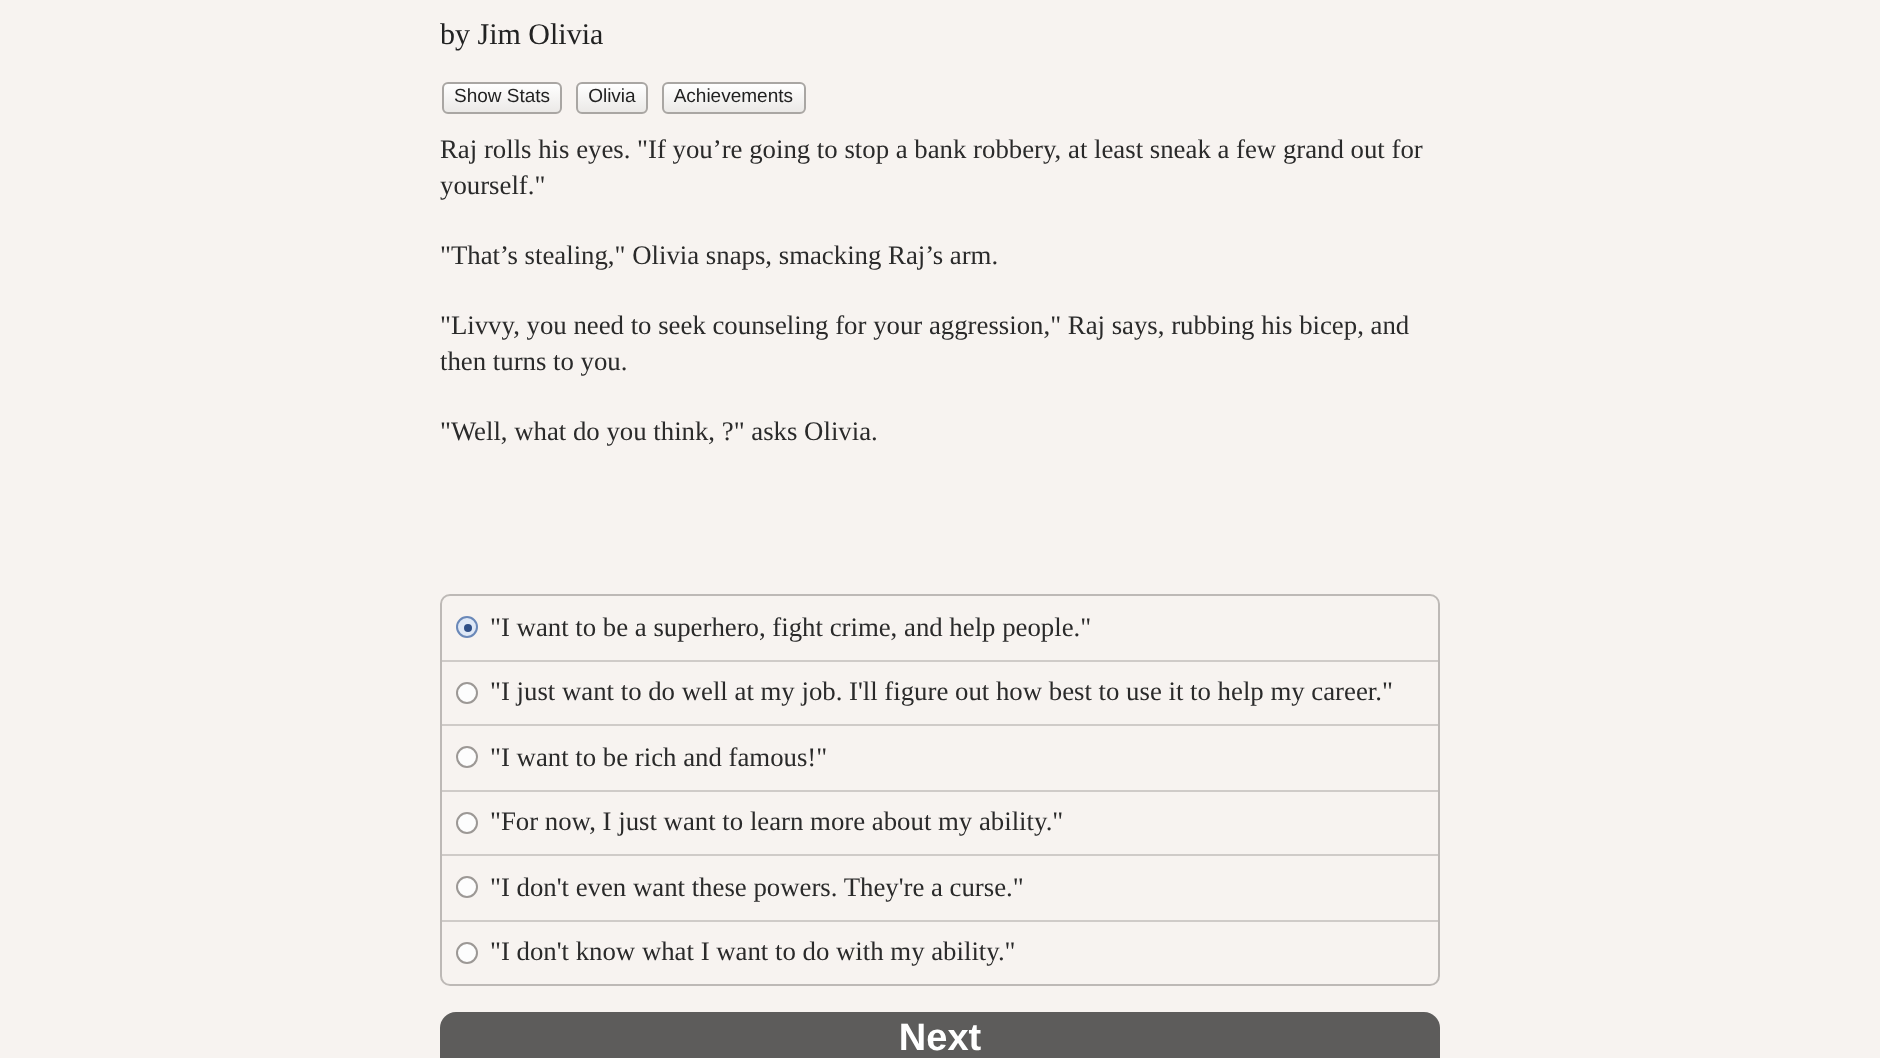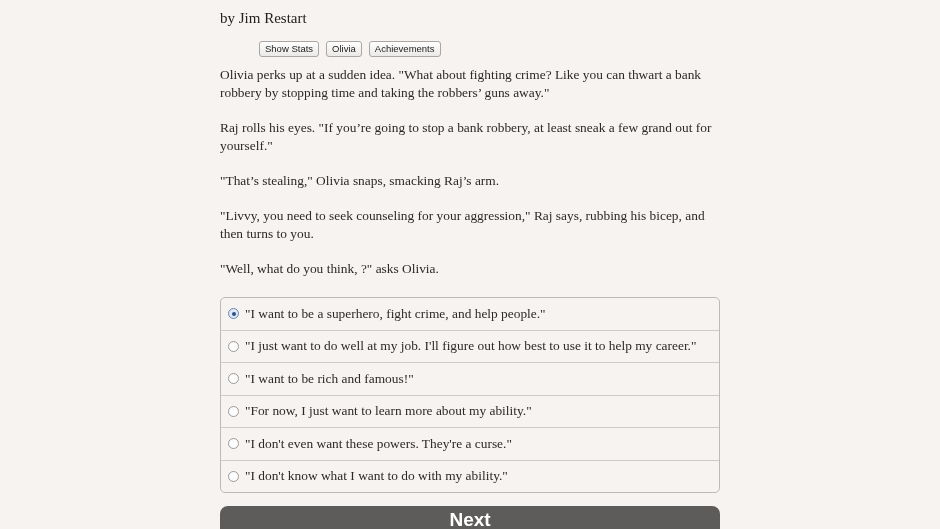--- a/index.html
+++ b/index.html
@@ -27,21 +27,20 @@
       left: 0;
       font-size: 15px;
       color: #222;
     }
     .top-buttons {
       position: absolute;
       top: 41px;
       left: 1px;
       display: flex;
       gap: 7px;
-      margin-left: 38px;
     }
     .top-btn {
       font-family: "Liberation Sans", "DejaVu Sans", sans-serif;
       font-size: 9.5px;
       color: #222;
       background: linear-gradient(#ffffff, #ebe9e7);
       border: 1px solid #a9a6a3;
       border-radius: 3px;
       padding: 1px 5px;
       height: 12px;
@@ -118,30 +117,29 @@
       font-size: 19px;
       text-align: center;
       line-height: 28px;
       cursor: pointer;
     }
   </style>
 </head>
 <body>
 
 <div class="container">
-  <div class="byline">by Jim Restart</div>
+  <div class="byline">by Jim Olivia</div>
 
   <div class="top-buttons">
     <div class="top-btn">Show Stats</div>
     <div class="top-btn">Olivia</div>
     <div class="top-btn">Achievements</div>
   </div>
 
   <div class="story">
-    <p>Olivia perks up at a sudden idea. "What about fighting crime? Like you can thwart a bank robbery by stopping time and taking the robbers’ guns away."</p>
     <p>Raj rolls his eyes. "If you’re going to stop a bank robbery, at least sneak a few grand out for yourself."</p>
     <p>"That’s stealing," Olivia snaps, smacking Raj’s arm.</p>
     <p>"Livvy, you need to seek counseling for your aggression," Raj says, rubbing his bicep, and then turns to you.</p>
     <p>"Well, what do you think, ?" asks Olivia.</p>
   </div>
 
   <div class="choices">
     <div class="choice">
       <span class="radio checked"></span>
       <span>"I want to be a superhero, fight crime, and help people."</span>

